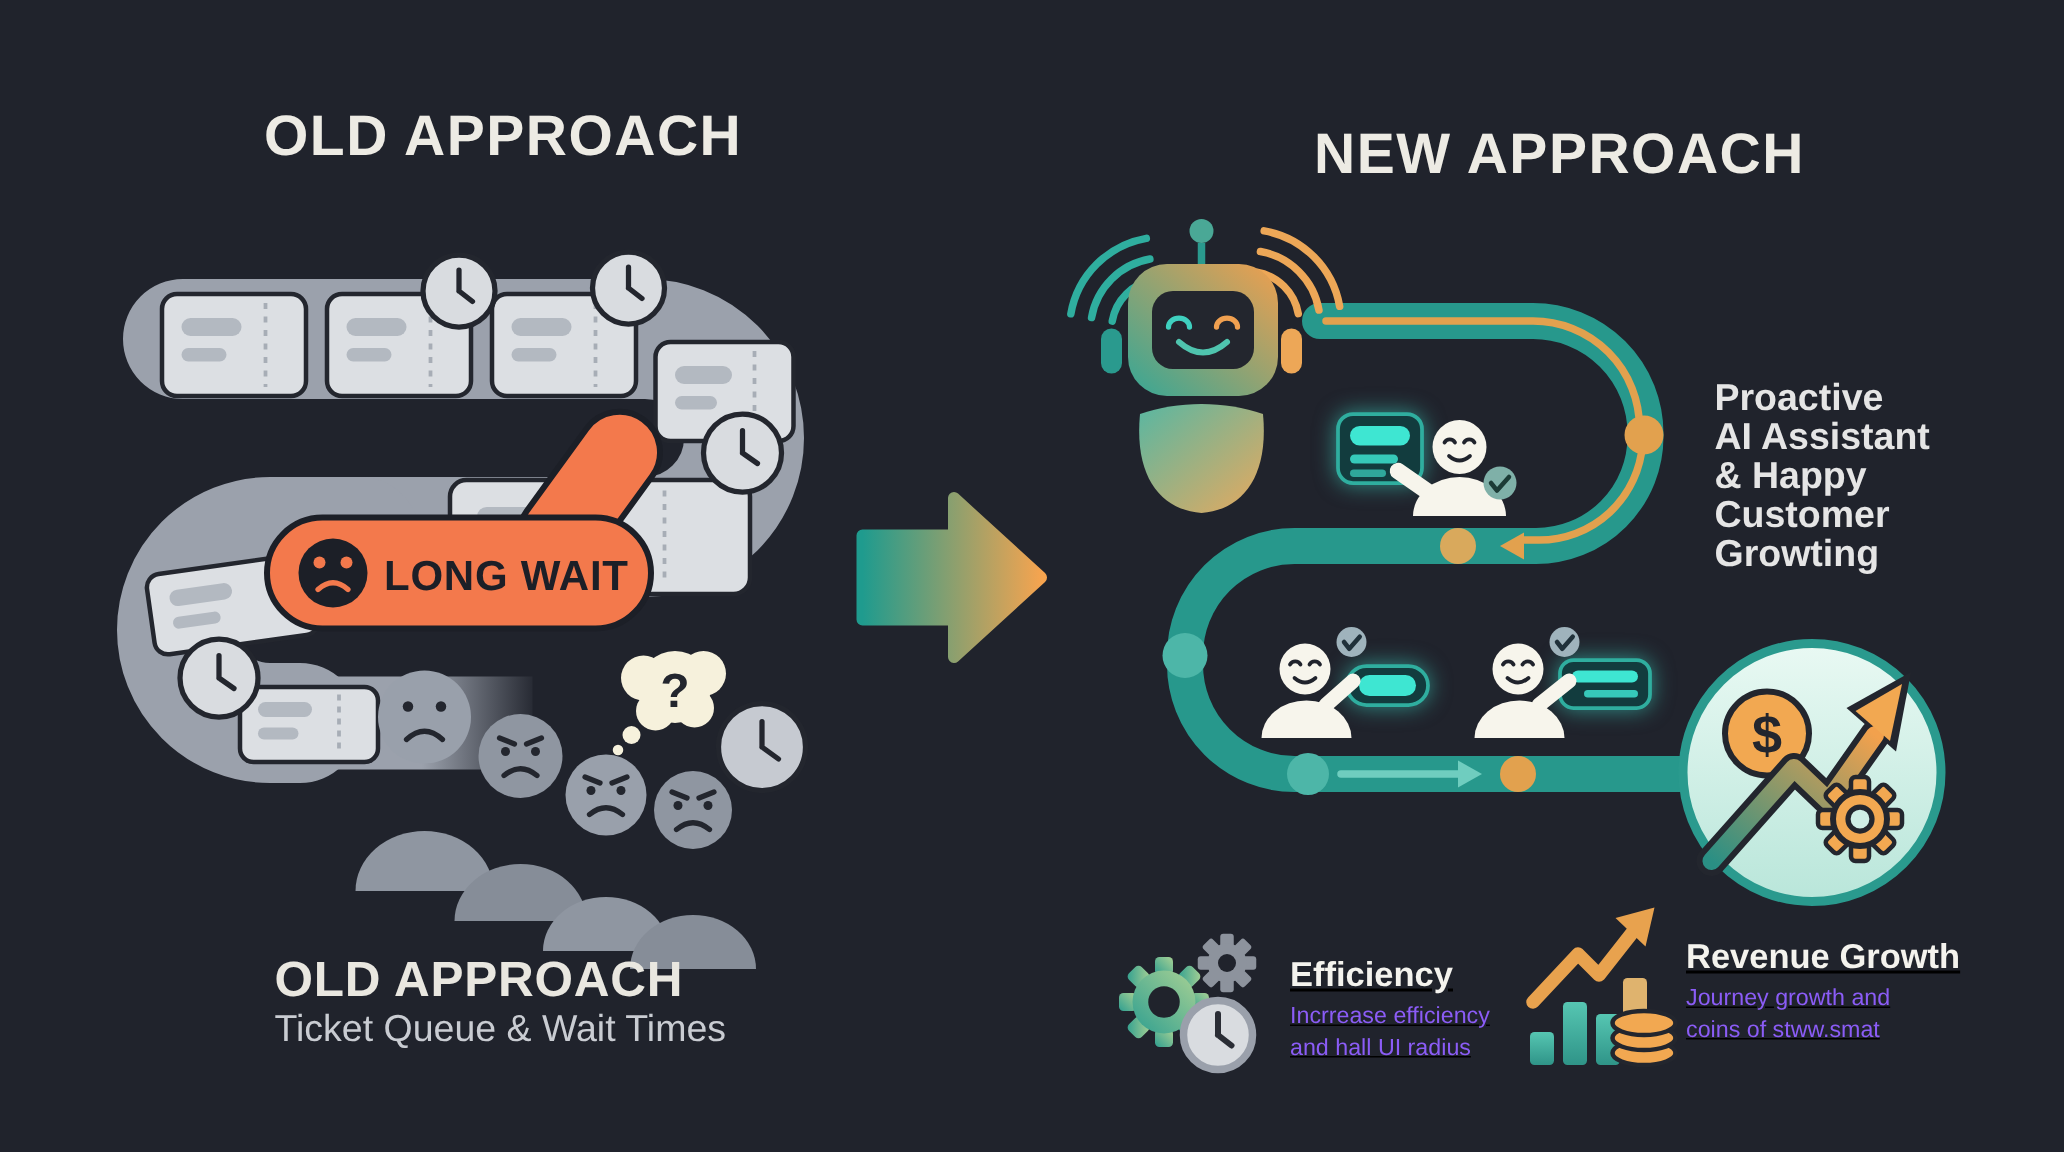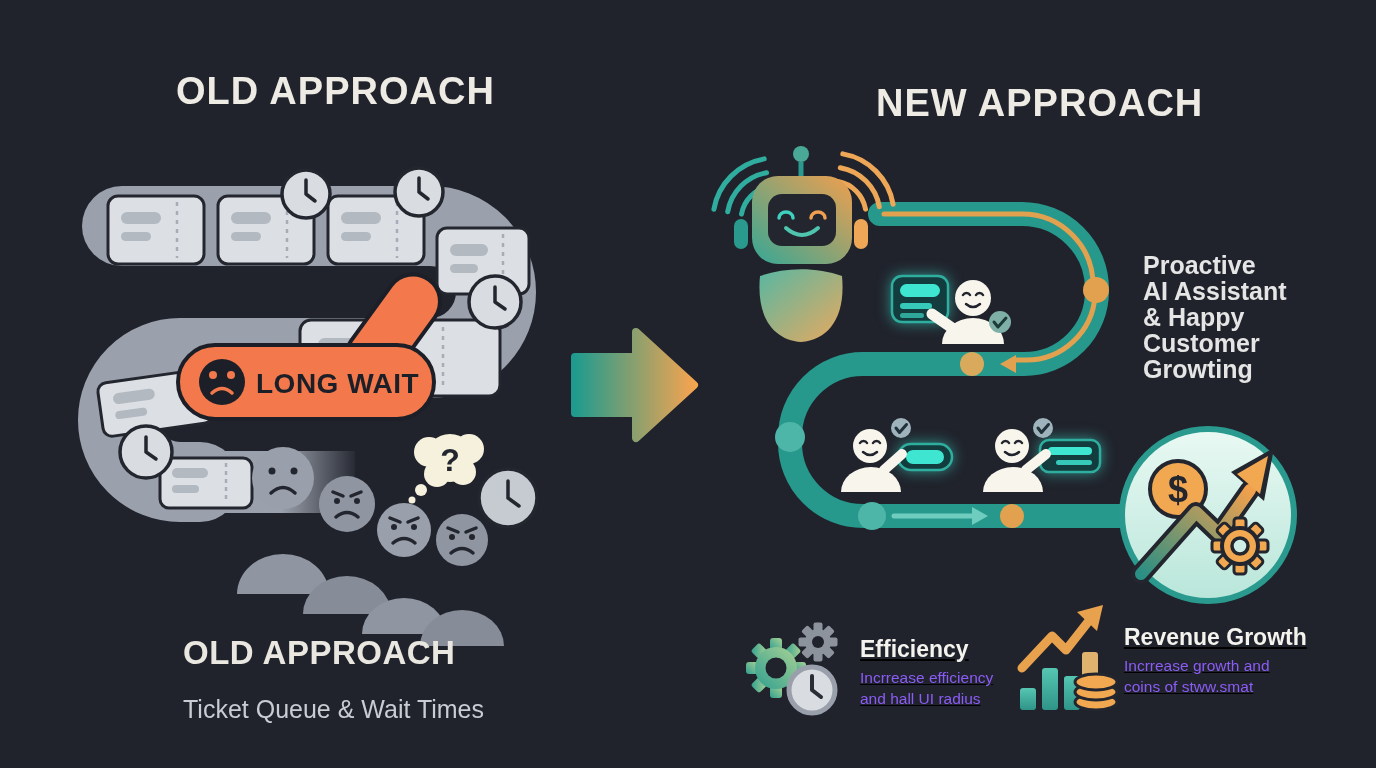--- a/index.html
+++ b/index.html
@@ -14,21 +14,21 @@
     color:#edebe4;white-space:nowrap;
   }
   .hdr-old{left:176px;top:70px;}
   .hdr-new{left:876px;top:70px;margin-top:12px;}
   .journey{
     position:absolute;left:1143px;top:252px;
     font-weight:700;font-size:25px;line-height:26px;color:#e5e5e5;
   }
   .caption{position:absolute;left:183px;top:634px;}
   .caption .cap-title{font-weight:700;font-size:33px;color:#e9e7e0;letter-spacing:0.5px;}
-  .caption .cap-sub{font-size:25px;color:#c9ccd2;margin-top:23px;}
+  .caption .cap-sub{font-size:25px;color:#c9ccd2;margin-top:0;}
   .feature{position:absolute;width:250px;text-decoration:underline;}
   .feature .f-title{font-weight:700;font-size:23px;color:#f4f3ee;}
   .feature .f-desc{font-size:15.5px;line-height:1.35;color:#8b5cf6;margin-top:5px;}
   .feat-eff{left:860px;top:636px;}
   .feat-rev{left:1124px;top:624px;}
   .glow{filter:drop-shadow(0 0 7px rgba(62,230,210,0.55));}
 </style>
 </head>
 <body>
 
@@ -384,18 +384,18 @@
   <div class="f-title">Efficiency</div>
   <div class="f-desc">
     <span>Incrrease efficiency</span><br>
     <span>and hall UI radius</span>
   </div>
 </div>
 
 <div class="feature feat-rev">
   <div class="f-title">Revenue Growth</div>
   <div class="f-desc">
-    <span>Incrrease growth and</span><br>
+    <span>Journey growth and</span><br>
     <span>coins of stww.smat</span>
   </div>
 </div>
 
 </div>
 
 </body></html>

